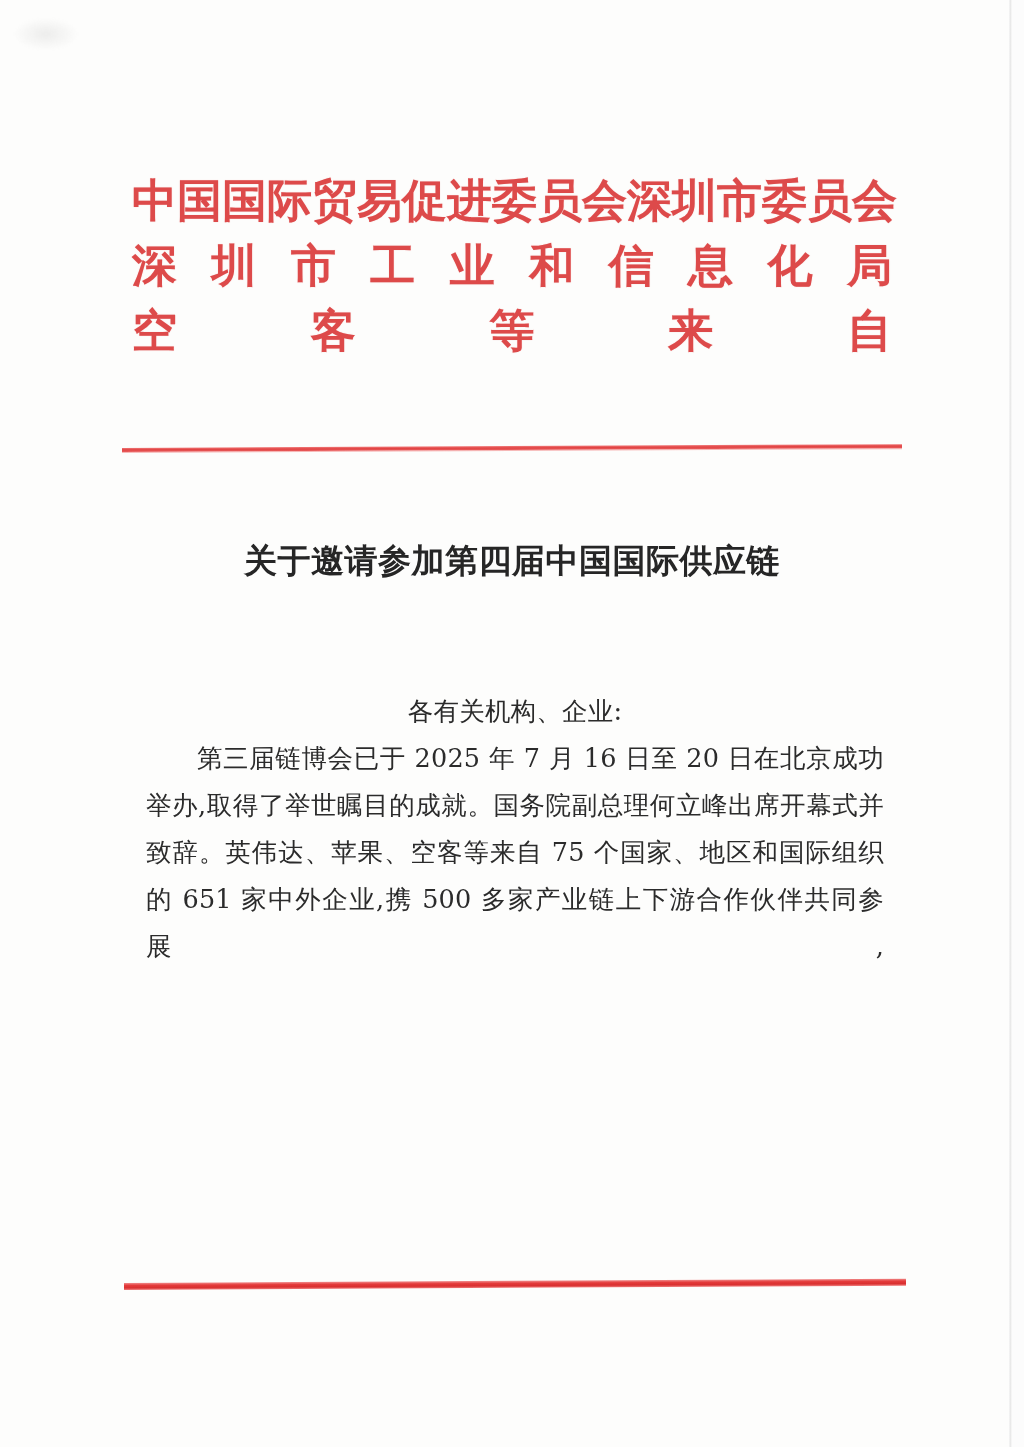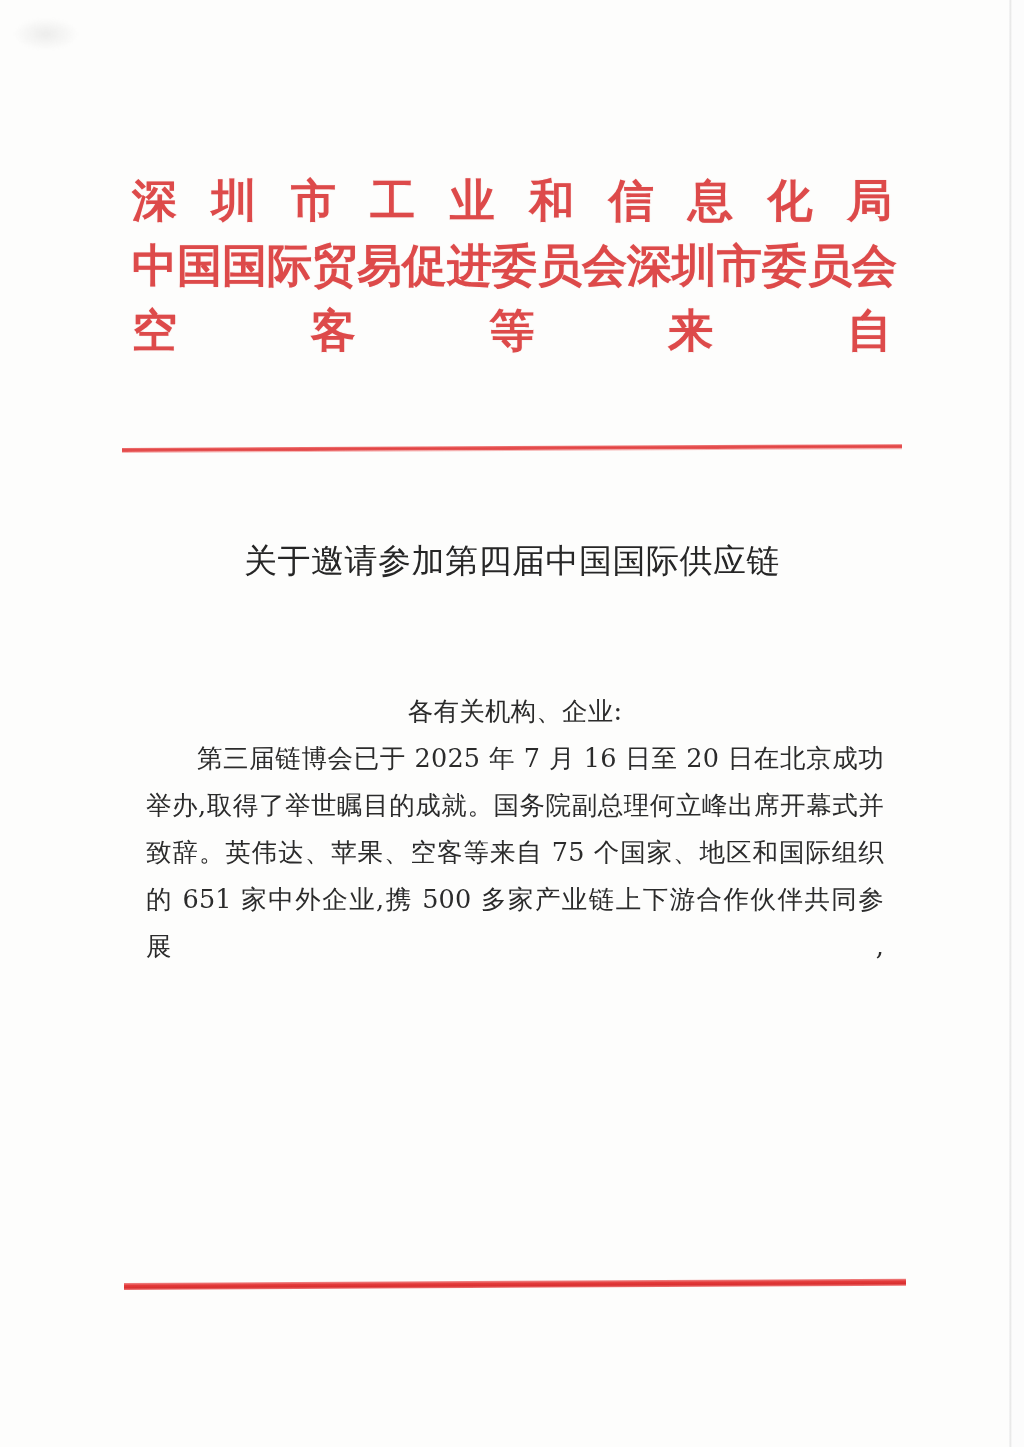--- a/index.html
+++ b/index.html
@@ -96,21 +96,21 @@
 
   
   .doc-title {
     position: absolute;
     left: 132px;
     top: 536px;
     width: 760px;
     text-align: center;
     color: #262626;
     font-family: "DejaVu Sans", "Liberation Sans", sans-serif;
-    font-weight: normal;
+    font-weight: bold;
     font-size: 33px;
     line-height: 49px;
     letter-spacing: 0.5px;
   }
   .doc-title .tl { display: block; }
 
   
   .body-block {
     position: absolute;
     left: 146px;
@@ -152,22 +152,22 @@
 </head>
 <body>
 
 <div class="page">
 
   <div class="page-edge-outer"></div>
   <div class="page-edge"></div>
   <div class="scan-smudge"></div>
 
   <div class="masthead">
+    <span class="mast-line">中国国际贸易促进委员会深圳市委员会</span>
     <span class="mast-line wide">深圳市工业和信息化局</span>
-    <span class="mast-line">中国国际贸易促进委员会深圳市委员会</span>
     <span class="mast-line wide">空客等来自</span>
   </div>
 
   <div class="rule-top"></div>
 
   <div class="doc-title">
     <span class="tl">关于邀请参加第四届中国国际供应链</span>
   </div>
 
   <div class="body-block">

